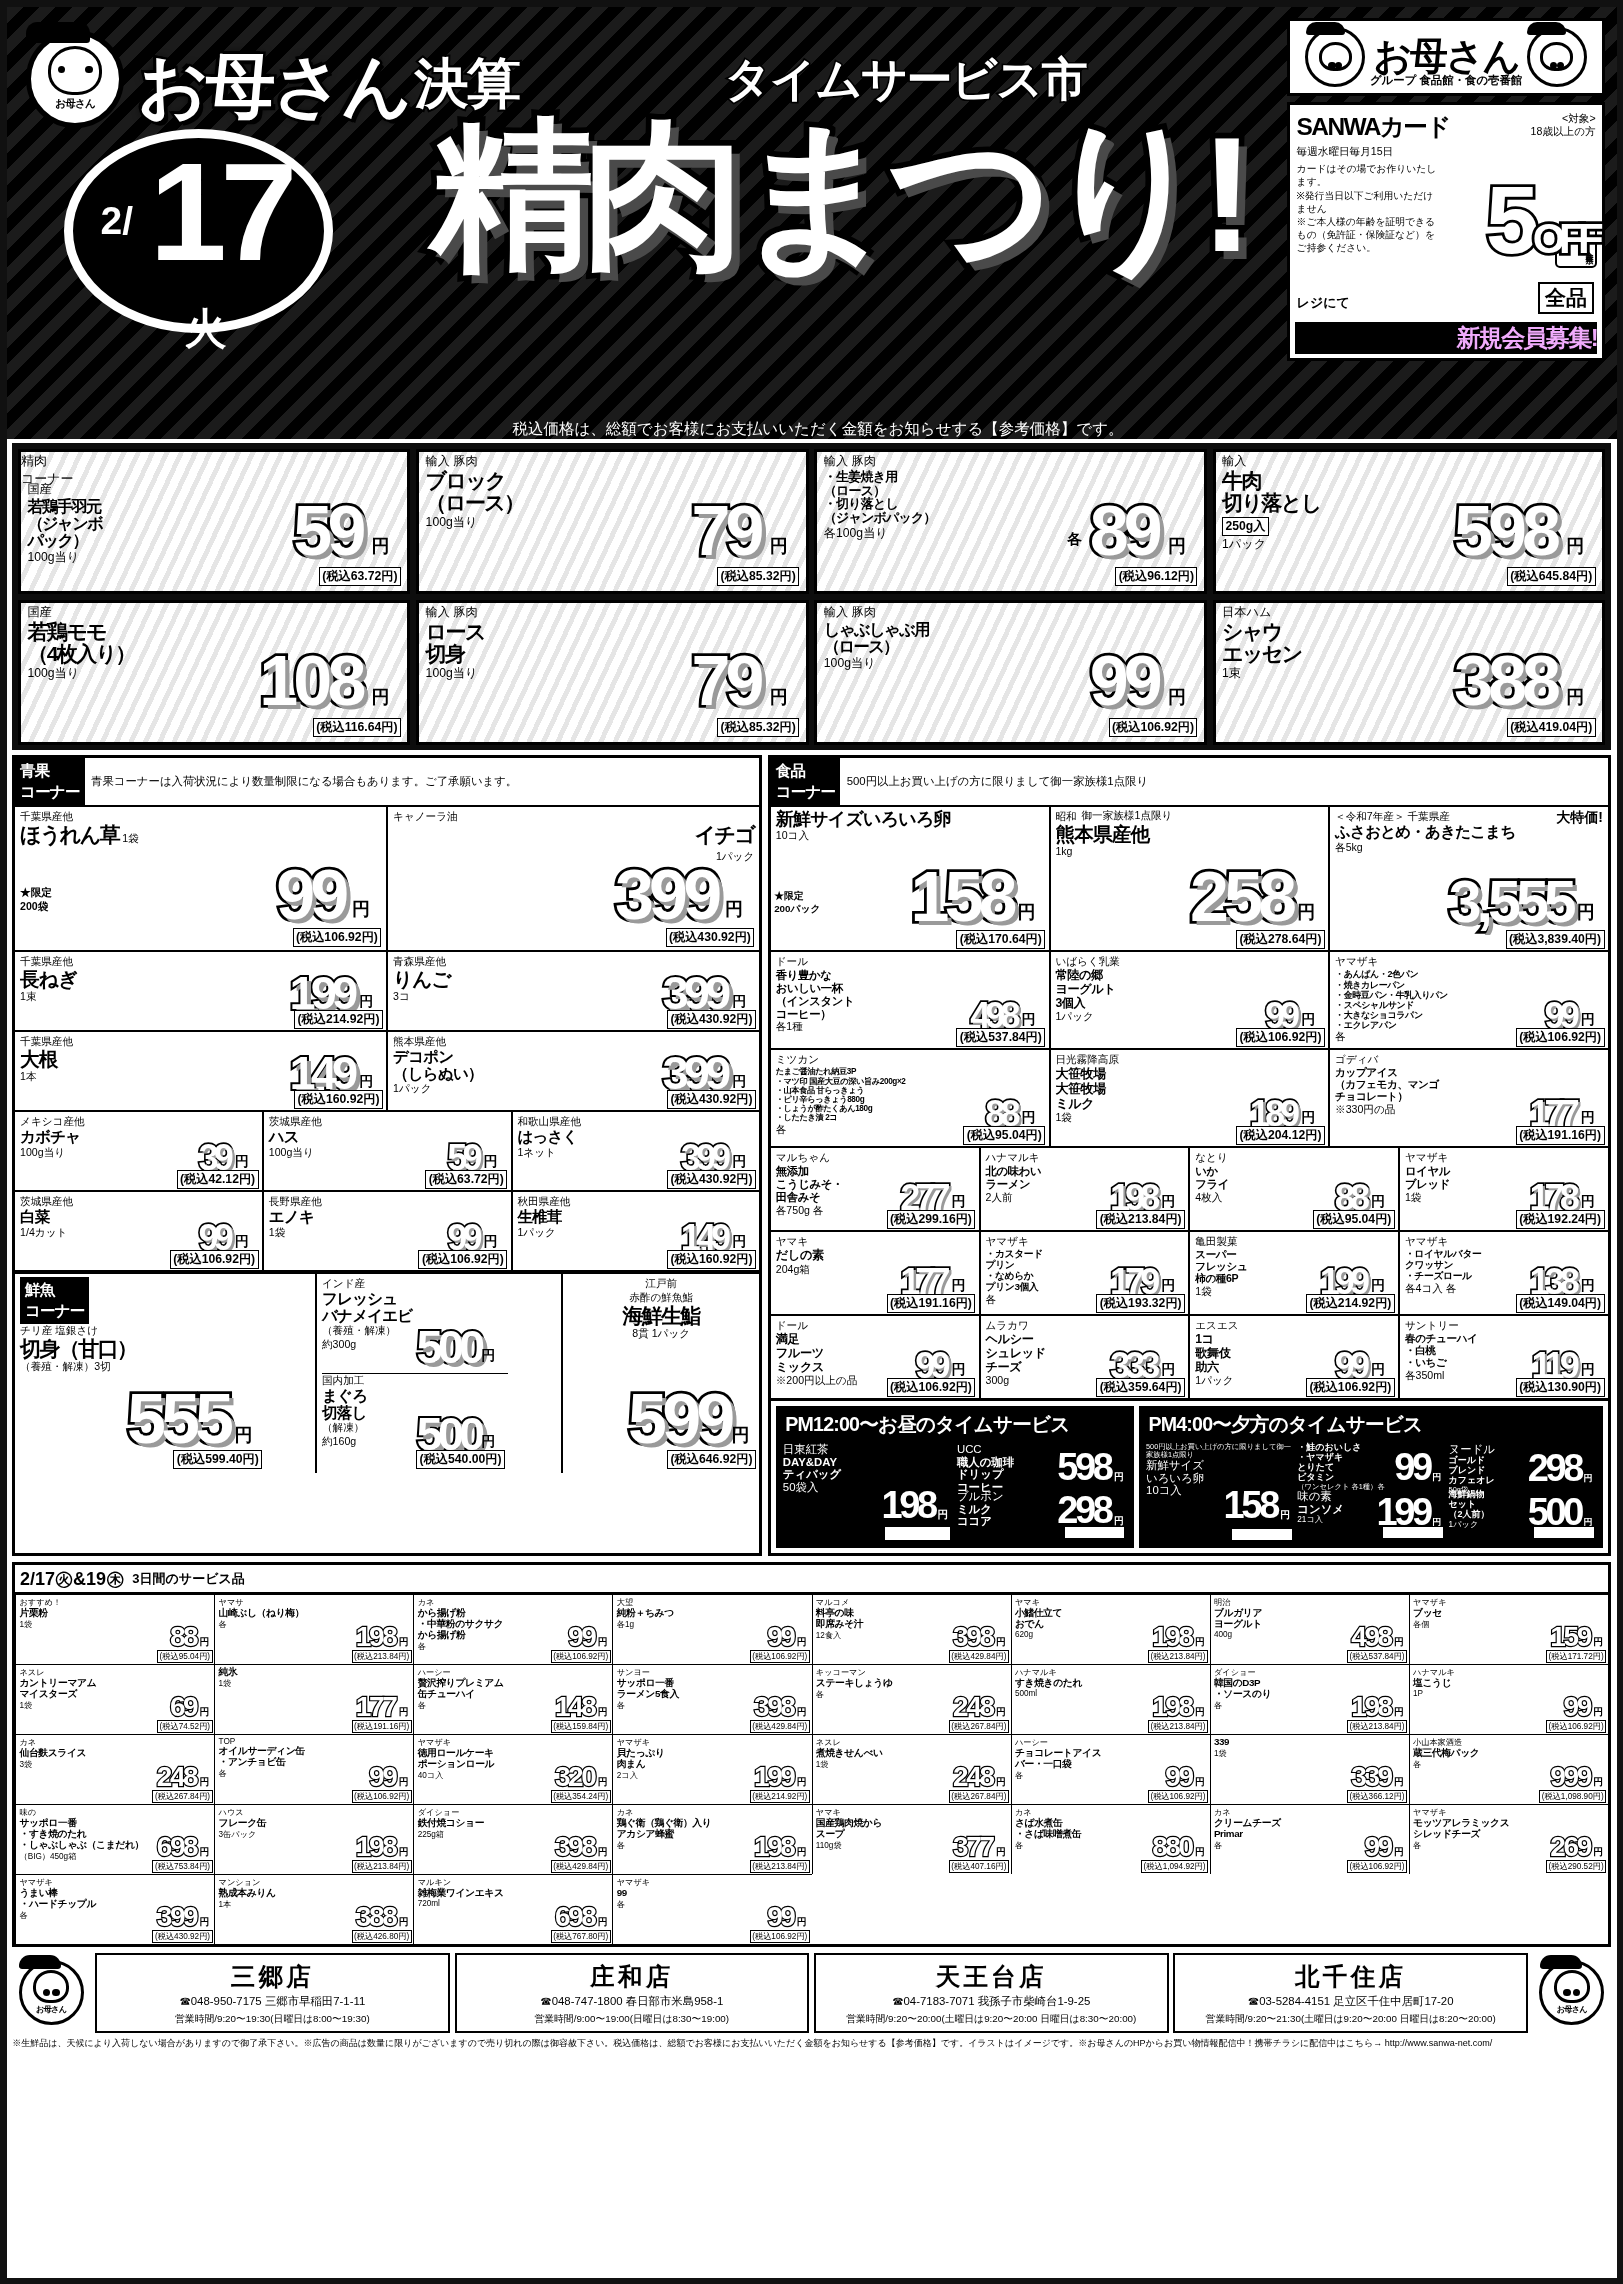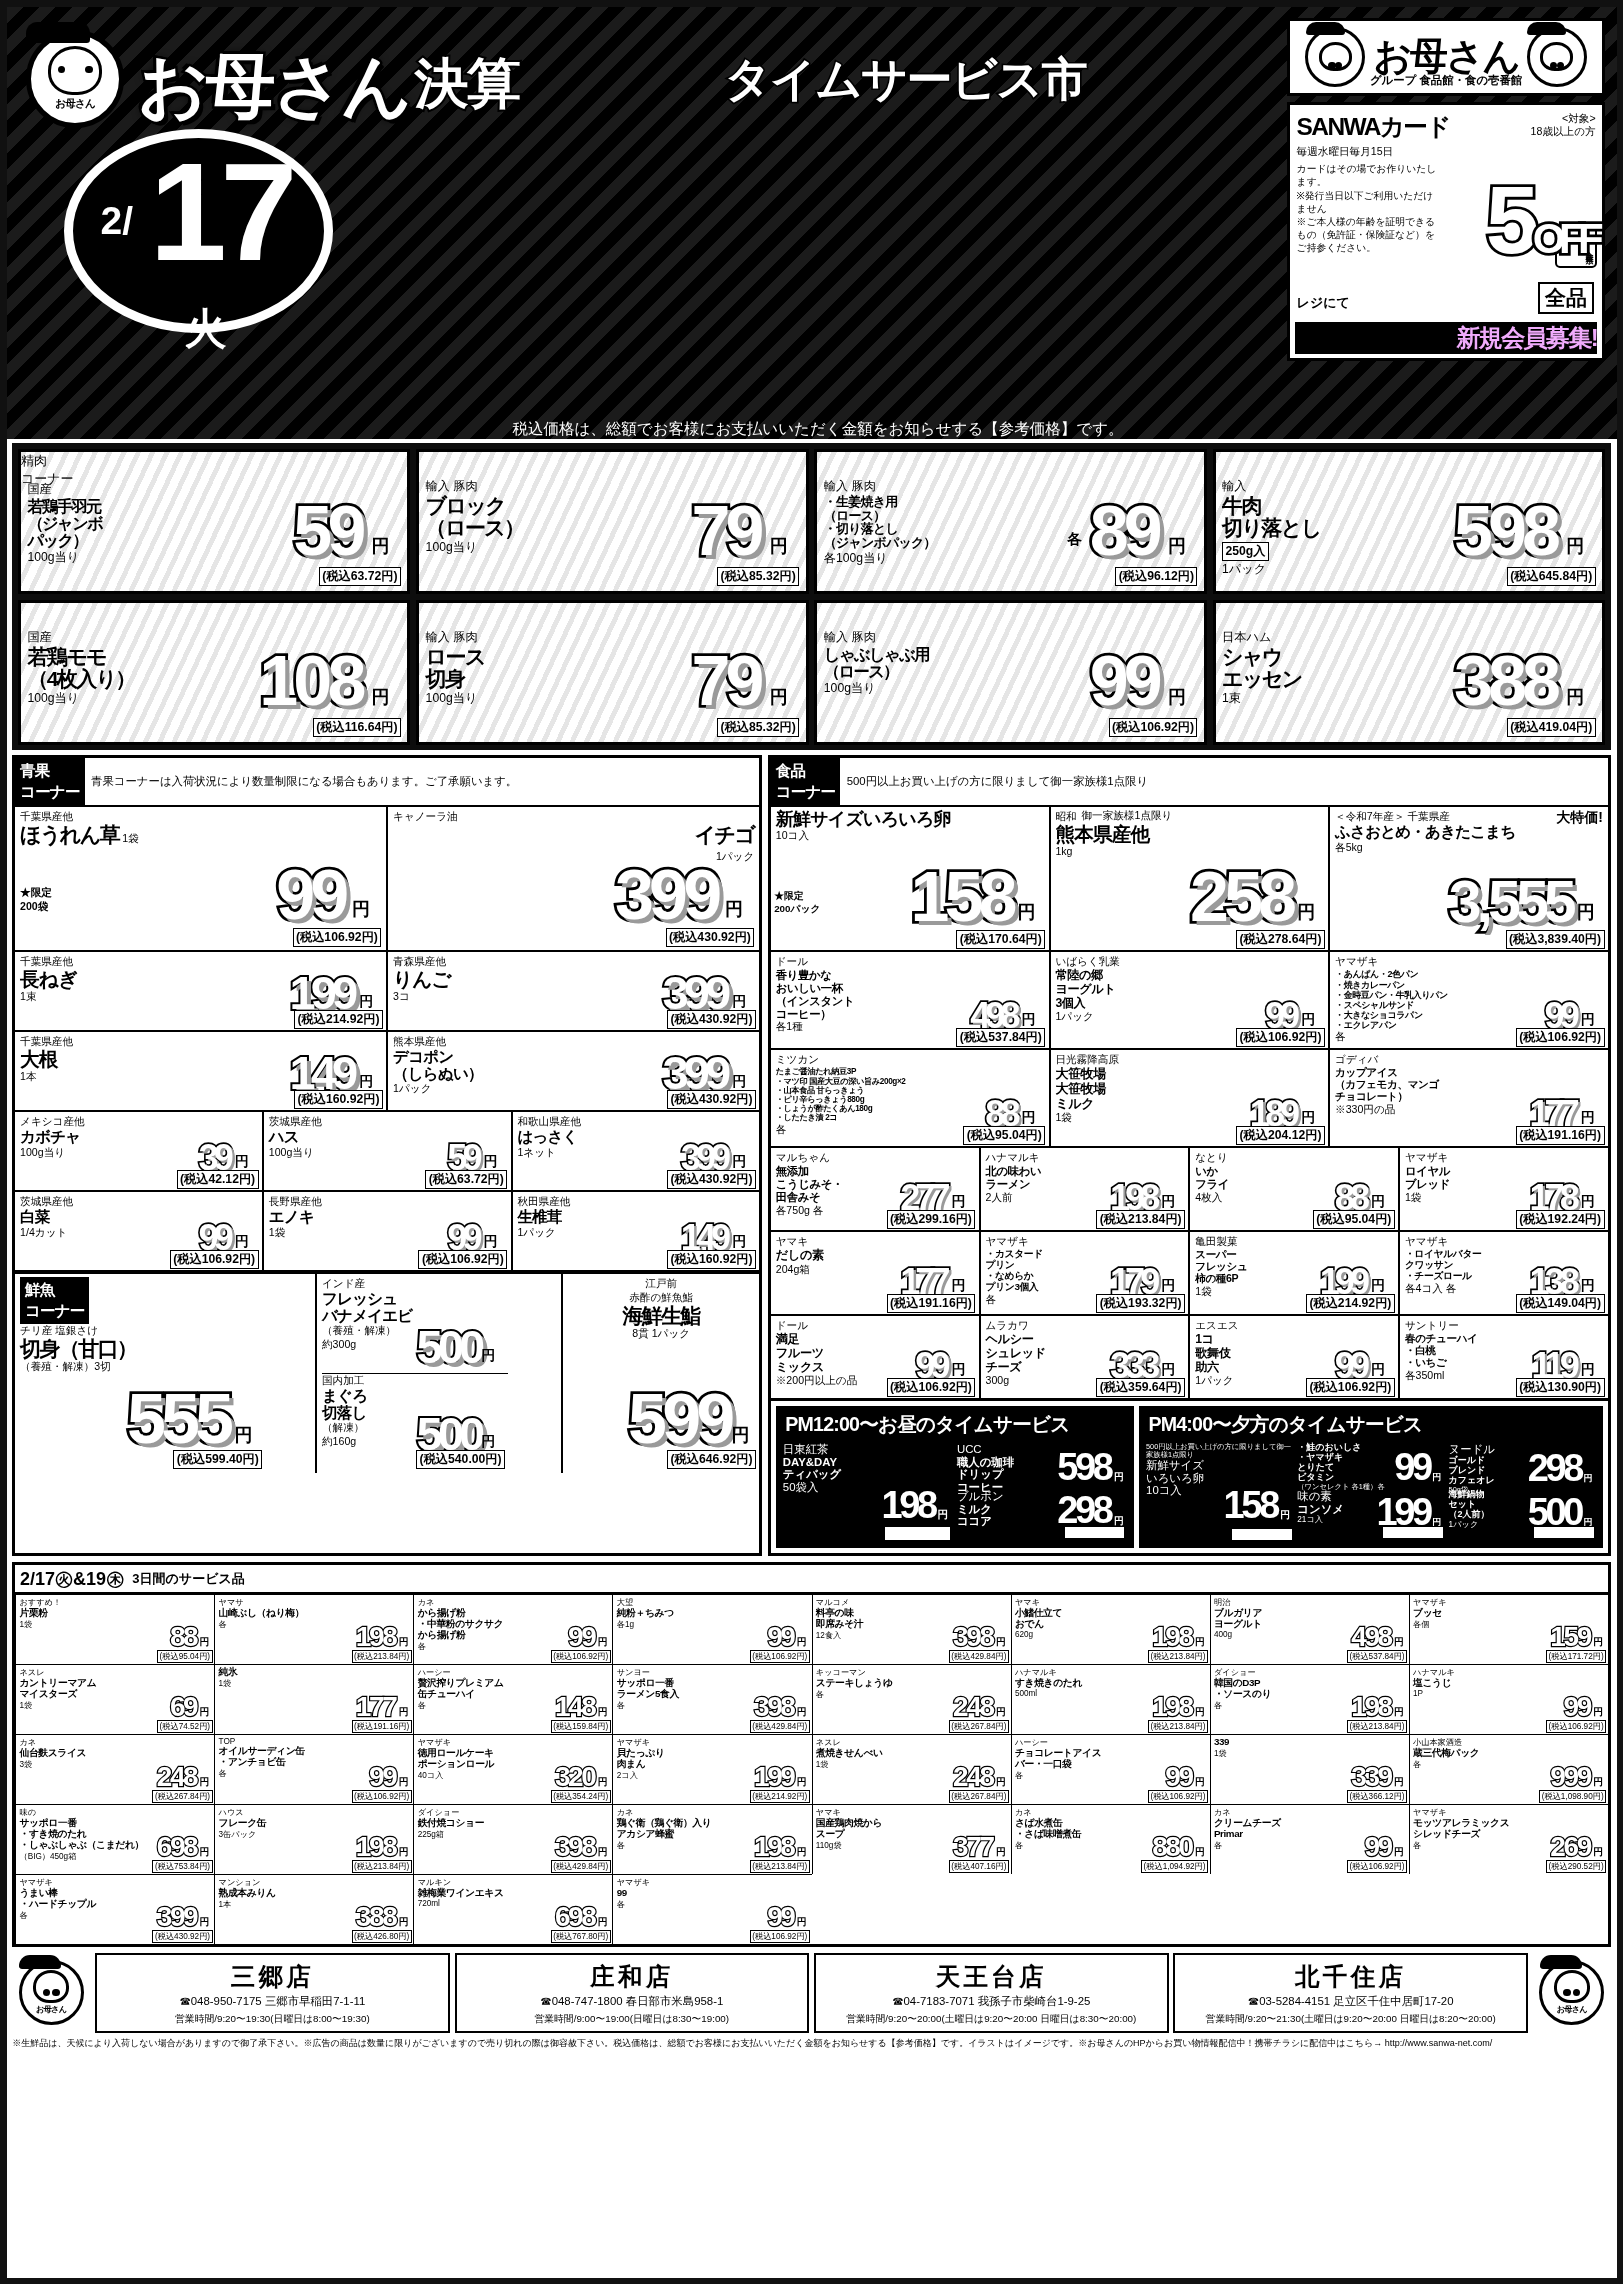--- a/index.html
+++ b/index.html
@@ -88,21 +88,21 @@
     display:inline-block; background:#fff; }
   .meat-strip { position:absolute; inset:0; background:
     repeating-linear-gradient(115deg, rgba(0,0,0,.10) 0 4.9px, rgba(255,255,255,0) 4.9px 13px); }
 
   
   .meat-wrap { background:#0d0d0d; margin:4.9px 5.7px; padding:5.7px; }
   .meat-row { display:flex; gap:5.7px; }
   .meat-row + .meat-row { margin-top:5.7px; }
   .meat-cell { flex:1; height:145px; position:relative; background:#fff;
     border:3.3px solid #000; }
-  .mc-left { position:absolute; left:6.5px; top:26px; width:122px; }
+  .mc-left { position:absolute; left:6.5px; top:1px; width:122px; }
   .mc-price { position:absolute; right:46px; bottom:28px; }
   .mc-yen { position:absolute; right:18px; bottom:33px; }
   .mc-tax { position:absolute; right:6.5px; bottom:4.9px; }
 
   
   .two-col { display:flex; gap:5.7px; padding:0 5.7px 5.7px; }
   .sec { border:3.3px solid #000; background:#fff; }
   .sec-head { display:flex; align-items:center; gap:6.5px; background:#fff; }
   .sec-tag { background:#000; color:#fff; font-size:15.5px; font-weight:bold;
     padding:2.4px 4.9px; letter-spacing:-0.8px; }
@@ -166,20 +166,21 @@
 
     <div class="okaasan-logo">お母さん</div>
     <div class="kessan">決算</div>
     <div class="timeservice" style="left:718px;top:42px;">タイムサービス市</div>
 
     <div class="date-circle"></div>
     <div class="date-m">2/</div>
     <div class="date-d">17</div>
     <div class="date-w">火</div>
 
+    <div class="big-title">精肉まつり!</div>
     <div class="note-line">税込価格は、総額でお客様にお支払いいただく金額をお知らせする【参考価格】です。</div>
 
     <div class="hdr-right">
       <div class="brand-box">
         <div class="mascot-badge" style="position:relative;left:0;top:0;width:60px;height:60px;border-width:3.3px;">
           <div class="cap" style="top:-8.2px;left:-2.4px;width:39px;height:13px;"></div>
           <div class="face" style="width:33px;height:29px;"></div>
         </div>
         <div class="btxt">お母さん</div>
         <div class="mascot-badge" style="position:relative;left:0;top:0;width:60px;height:60px;border-width:3.3px;">

